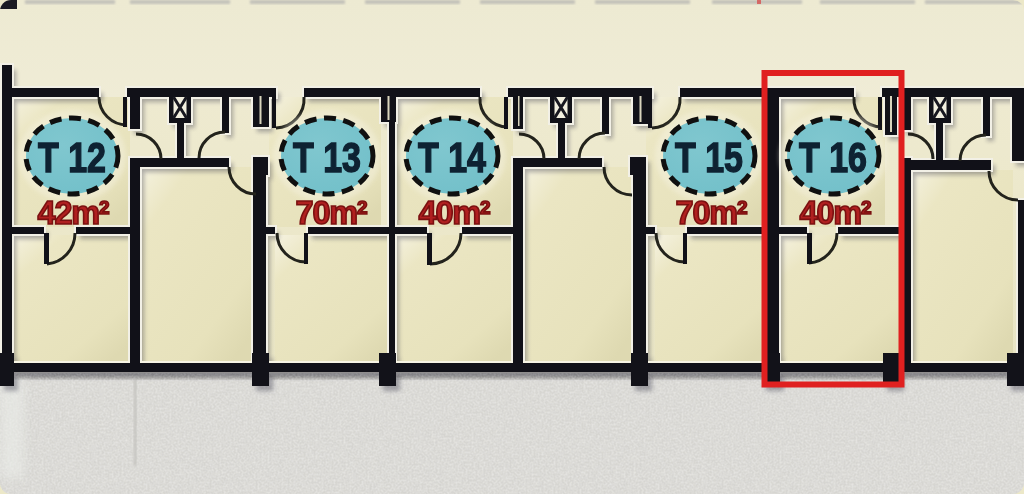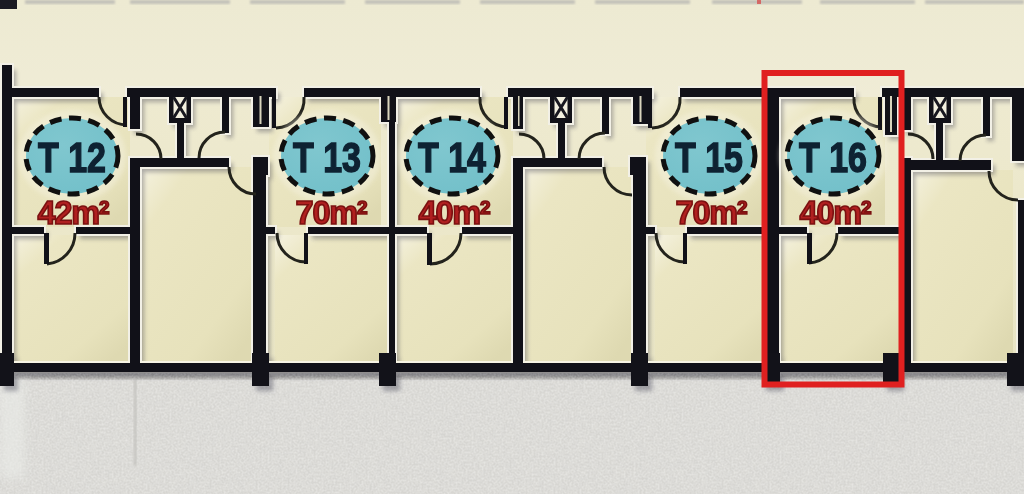--- a/index.html
+++ b/index.html
@@ -1,14 +1,14 @@
 <!DOCTYPE html>
 <html><head><meta charset="utf-8"><style>
 html,body{margin:0;padding:0;background:#ece8c8;font-family:"Liberation Sans",sans-serif;}
-#wrap{width:1024px;height:494px;overflow:hidden;position:relative;filter:blur(0.4px);}
+#wrap{width:1024px;height:494px;overflow:hidden;position:relative;filter:blur(0.4px);border-radius:11px;}
 </style></head><body>
 <div id="wrap">
 <svg xmlns="http://www.w3.org/2000/svg" width="1024" height="494" viewBox="0 0 1024 494">
 <defs>
 <linearGradient id="bgup" x1="0" y1="0" x2="0" y2="1">
  <stop offset="0" stop-color="#edead2"></stop>
           <stop offset="0.4" stop-color="#f1edd8"></stop>
  <stop offset="0.8" stop-color="#f3efdc"></stop>
           <stop offset="1" stop-color="#f4f1de"></stop>
 </linearGradient>

